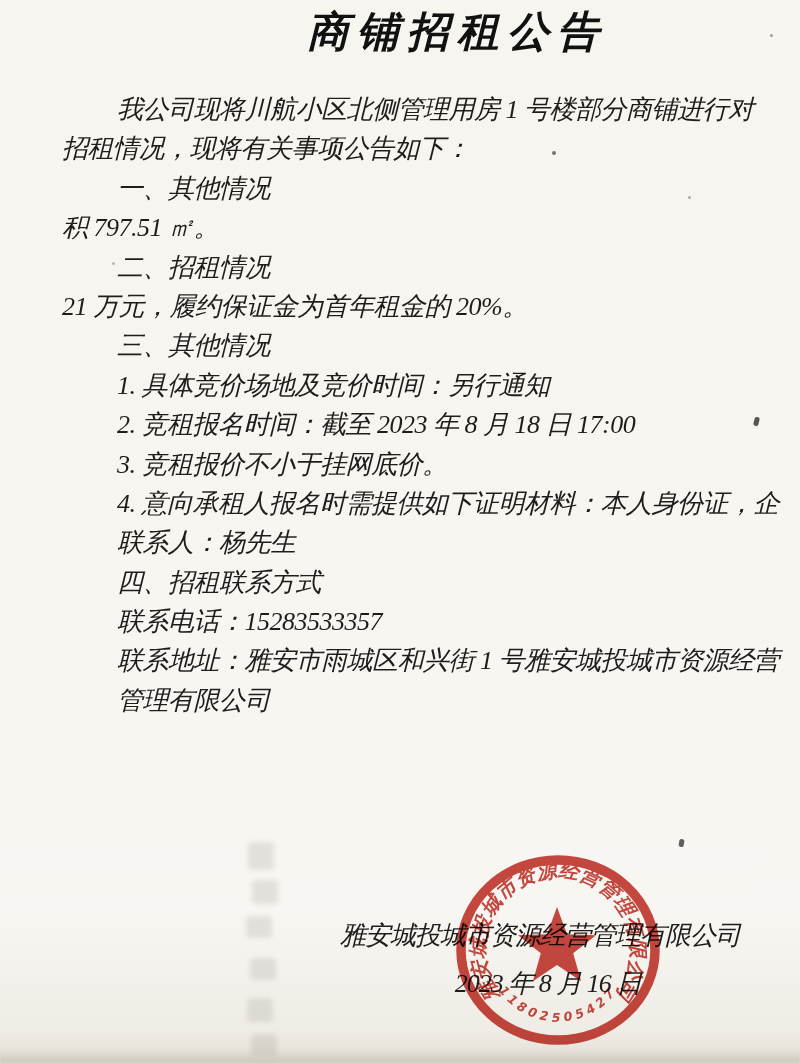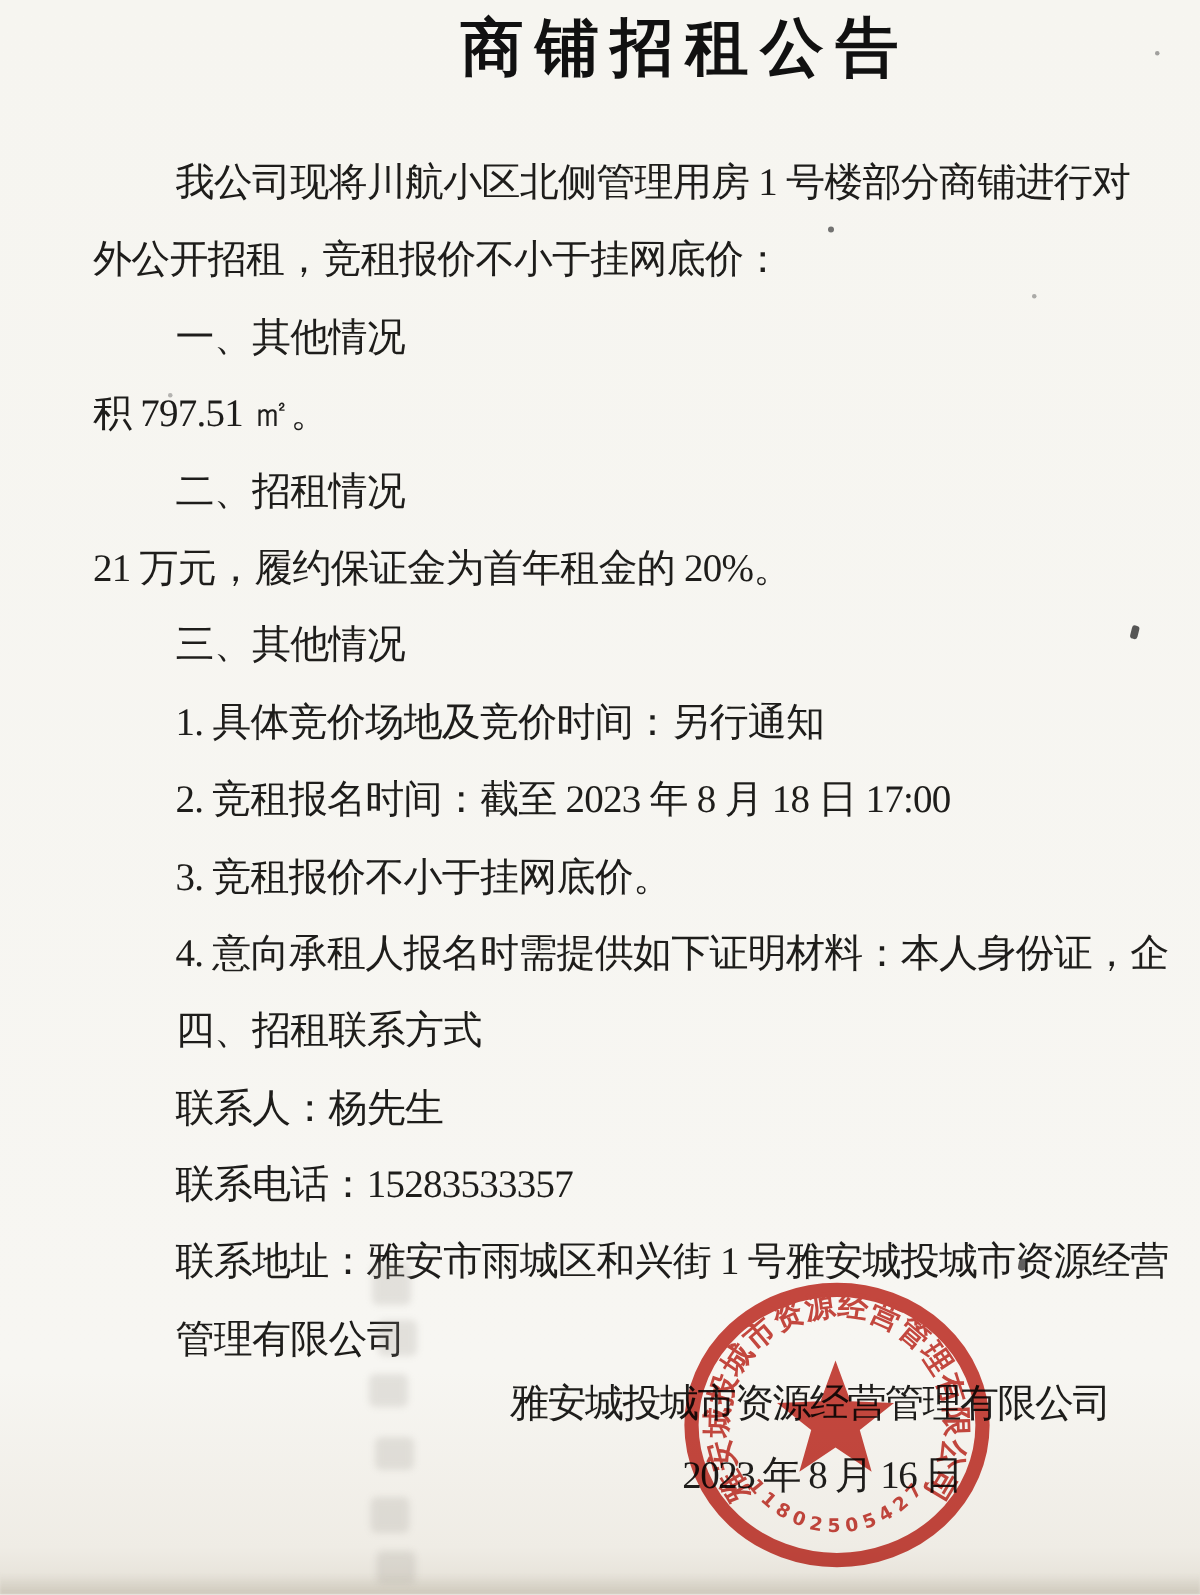--- a/index.html
+++ b/index.html
@@ -7,33 +7,34 @@
   :root{
     --paper:#f7f6f1;
     --ink:#1e1d1b;
     --seal:#c5352c;
   }
   #page{
     position:relative;width:800px;height:1063px;
     background:linear-gradient(180deg,#f6f5f0 0%,#f7f6f2 86%,#efece5 97%,#e3dfd5 100%);
     font-family:"Liberation Serif","DejaVu Serif",serif;
     color:var(--ink);
+    font-style:italic;
   }
   .title{
     position:absolute;top:4px;left:0;width:800px;
     text-align:center;transform:translateX(57px);
     font-size:42px;font-weight:700;letter-spacing:8px;
     color:#111;
   }
   .body-lines{
     position:absolute;top:90px;left:62px;width:690px;
     font-size:26px;line-height:39.4px;letter-spacing:-0.5px;
     white-space:nowrap;
   }
-  .line{height:39.4px;margin-top:12px;}
+  .line{height:39.4px;}
   .line.indent{padding-left:55px;}
   .signature{
     position:absolute;top:918px;left:340px;width:402px;
     font-size:26px;letter-spacing:-1px;
   }
   .signature .company{white-space:nowrap;}
   .signature .date{margin-top:13px;text-align:center;padding-left:14px;white-space:nowrap;}
   .seal{
     position:absolute;left:454px;top:854px;width:208px;height:196px;
     mix-blend-mode:multiply;opacity:0.9;
@@ -56,32 +57,32 @@
 </style>
 </head>
 <body>
 
 <div id="page">
 
   <div class="title">商铺招租公告</div>
 
   <div class="body-lines">
       <div class="line indent">我公司现将川航小区北侧管理用房 1 号楼部分商铺进行对</div>
-      <div class="line">外公开招租，竞租报价不小于挂网底价：</div>
+      <div class="line">招租情况，现将有关事项公告如下：</div>
       <div class="line indent">一、其他情况</div>
       <div class="line">积 797.51 ㎡。</div>
       <div class="line indent">二、招租情况</div>
       <div class="line">21 万元，履约保证金为首年租金的 20%。</div>
       <div class="line indent">三、其他情况</div>
       <div class="line indent">1. 具体竞价场地及竞价时间：另行通知</div>
       <div class="line indent">2. 竞租报名时间：截至 2023 年 8 月 18 日 17:00</div>
       <div class="line indent">3. 竞租报价不小于挂网底价。</div>
       <div class="line indent">4. 意向承租人报名时需提供如下证明材料：本人身份证，企</div>
+      <div class="line indent">联系人：杨先生</div>
       <div class="line indent">四、招租联系方式</div>
-      <div class="line indent">联系人：杨先生</div>
       <div class="line indent">联系电话：15283533357</div>
       <div class="line indent">联系地址：雅安市雨城区和兴街 1 号雅安城投城市资源经营</div>
       <div class="line indent">管理有限公司</div>
     </div>
 
   <div class="signature">
     <div class="company">雅安城投城市资源经营管理有限公司</div>
     <div class="date">2023 年 8 月 16 日</div>
   </div>
 

